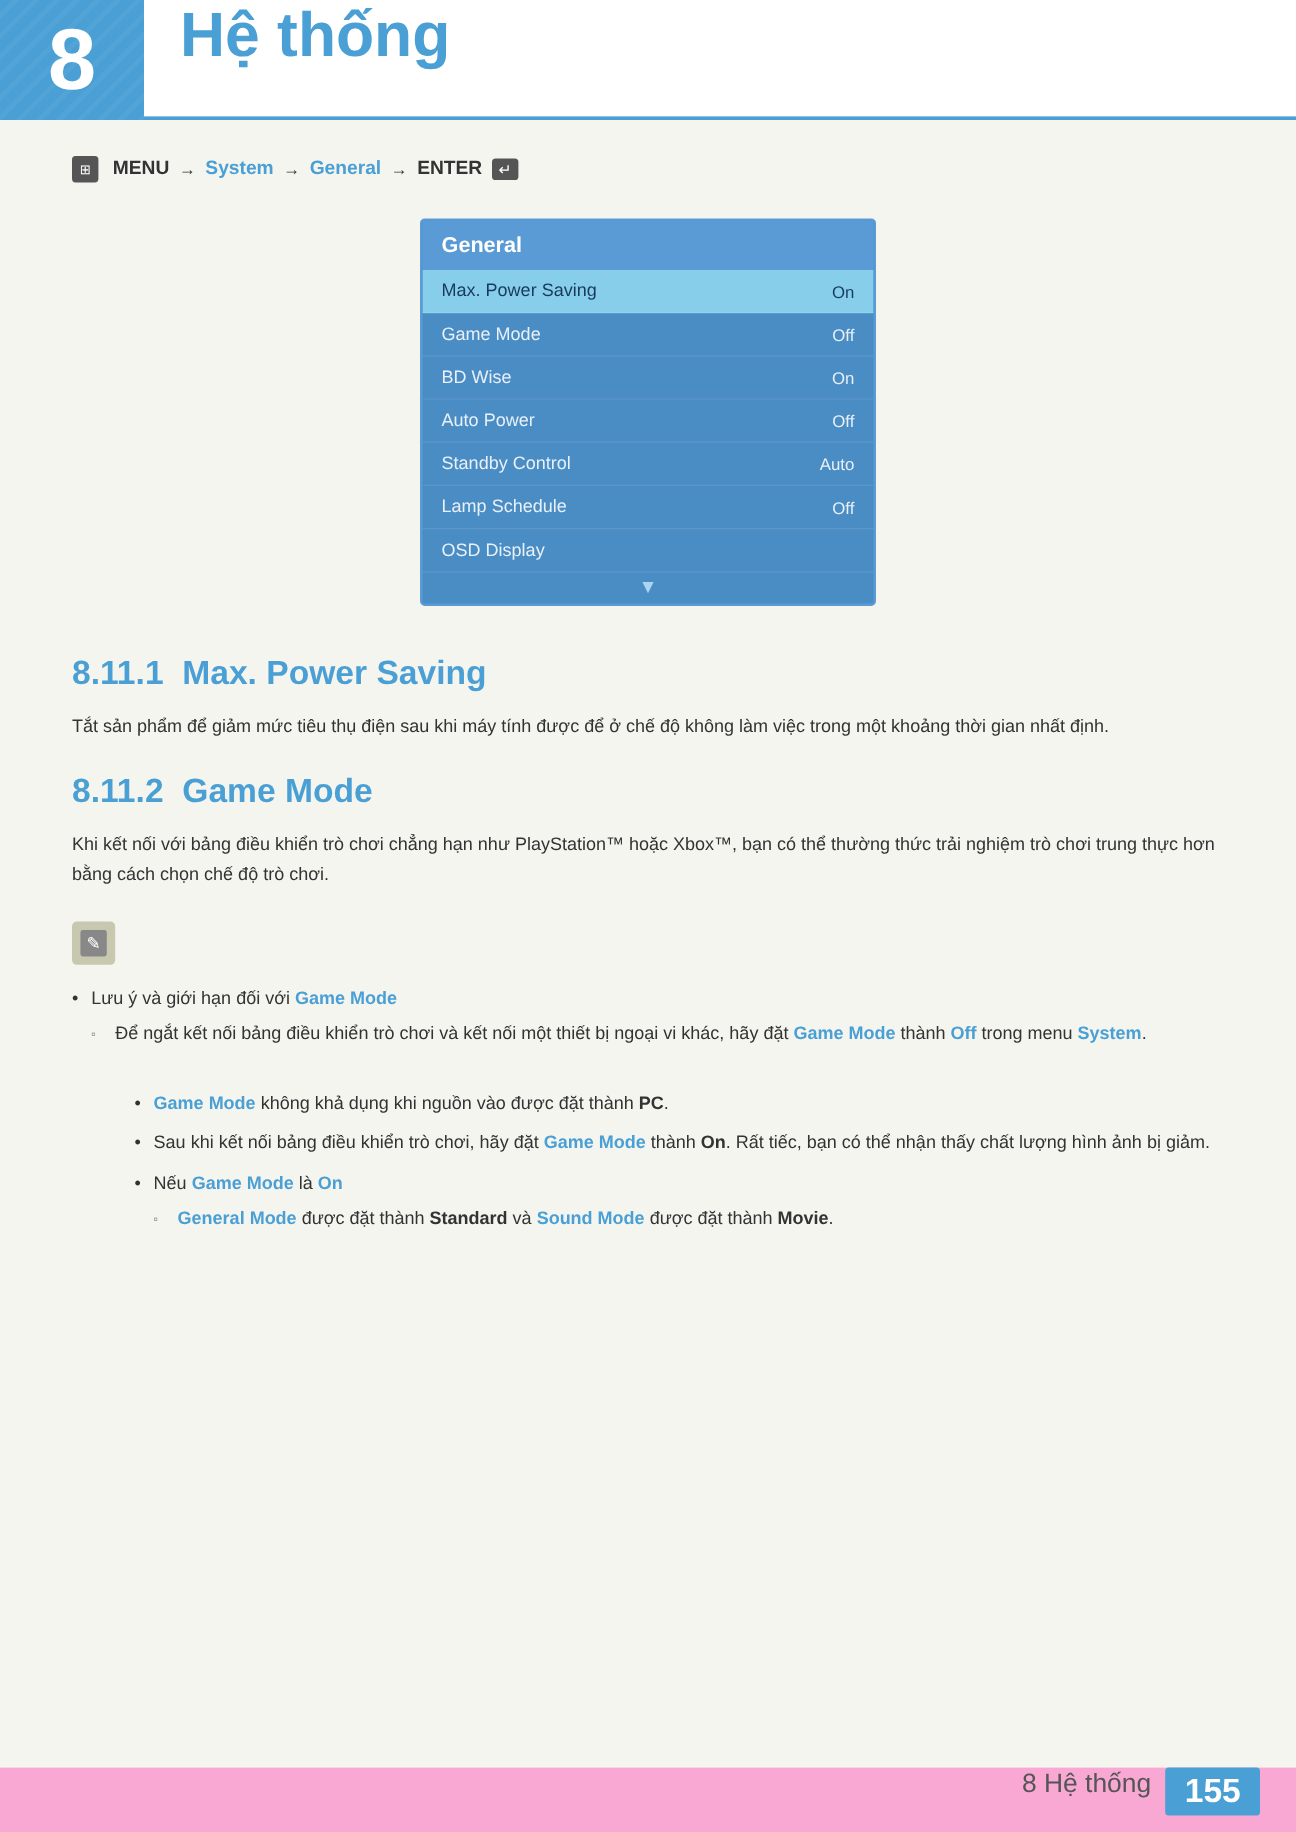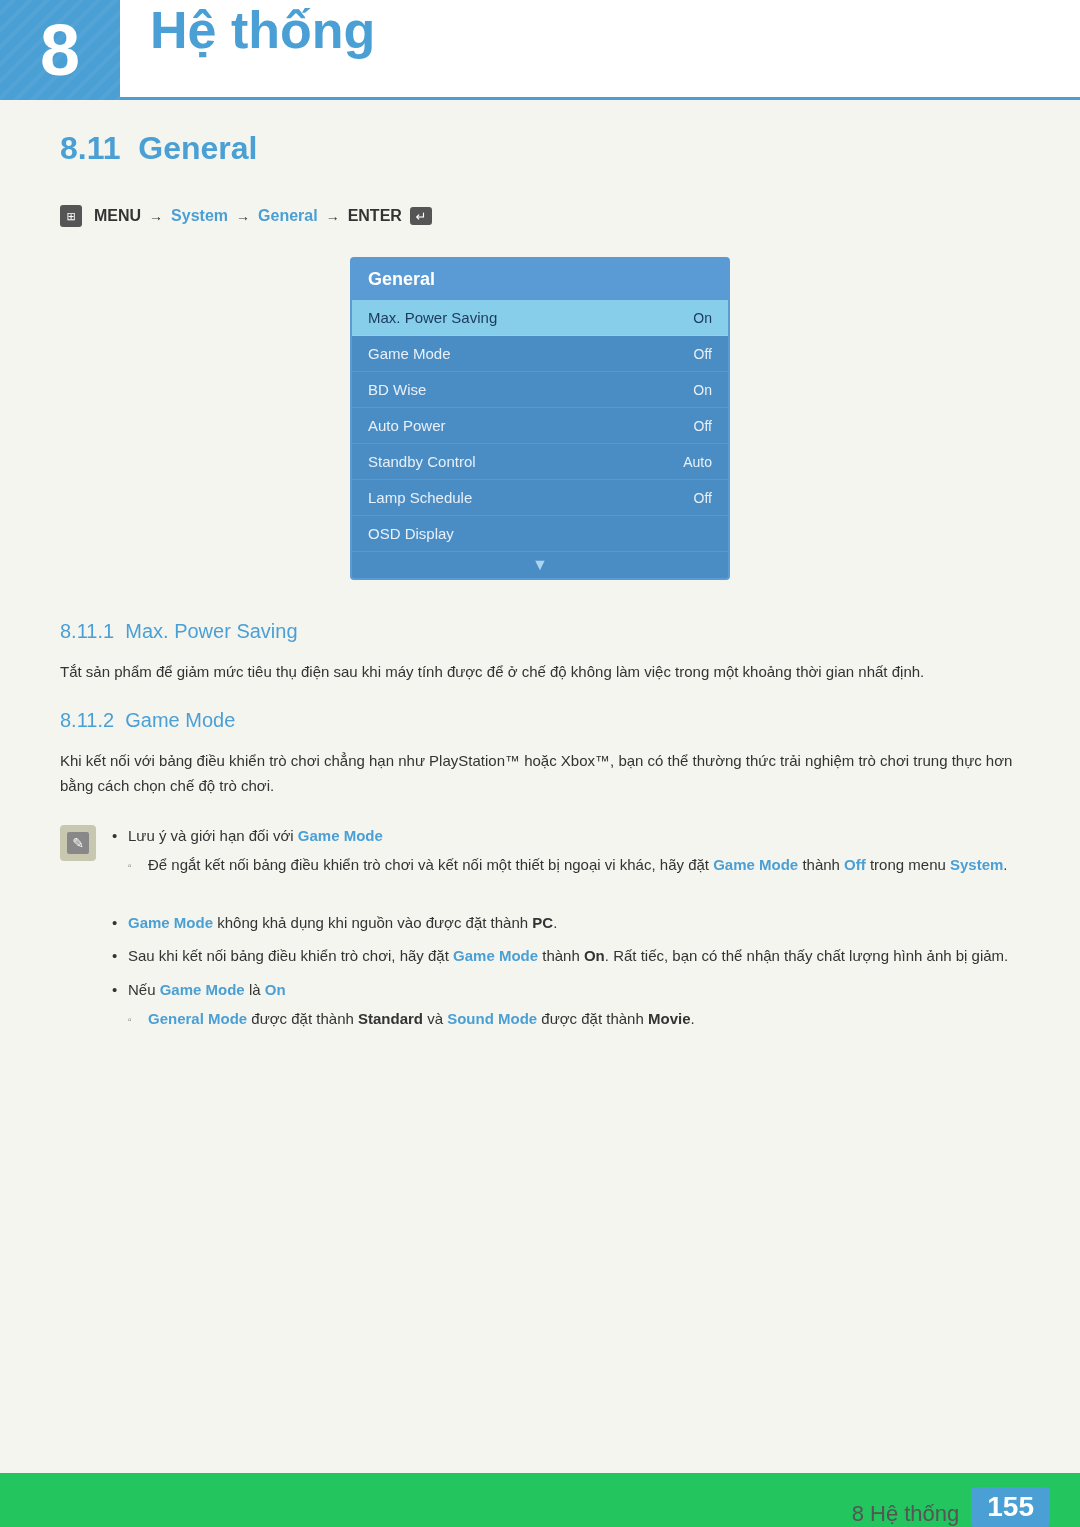--- a/index.html
+++ b/index.html
@@ -166,39 +166,40 @@
     .menu-item .item-value { font-weight: normal; font-size: 14px; }
     .menu-scroll-indicator {
       display: flex;
       justify-content: center;
       padding: 4px;
       color: #aad4f0;
     }
 
     
     .subsection-heading {
-      font-size: 20px;
-      font-weight: normal;
+      font-size: 28px;
+      font-weight: bold;
       color: #4a9fd4;
       margin-bottom: 16px;
     }
 
     
     .body-text {
       font-size: 15px;
       line-height: 1.7;
       color: #333;
       margin-bottom: 24px;
     }
 
     
     .note-section {
       display: flex;
       gap: 16px;
       margin-bottom: 24px;
+      flex-direction: column;
     }
     .note-icon {
       width: 36px;
       height: 36px;
       background: #c8c8b0;
       border-radius: 4px;
       flex-shrink: 0;
       display: flex;
       align-items: center;
       justify-content: center;
@@ -265,23 +266,23 @@
     .highlight-blue { color: #4a9fd4; font-weight: bold; }
     .highlight-bold { font-weight: bold; }
 
     
     .footer {
       position: absolute;
       bottom: 0;
       left: 0;
       right: 0;
       height: 54px;
-      background: #22c55e;
-      display: flex;
-      align-items: flex-end;
+      background: #f9a8d4;
+      display: flex;
+      align-items: flex-start;
       justify-content: flex-end;
       padding: 0 30px;
     }
     .footer-text {
       font-size: 22px;
       color: #555;
     }
     .footer-page-number {
       background: #4a9fd4;
       color: white;
@@ -299,24 +300,20 @@
   <div class="header-number-block">
     <span class="header-number">8</span>
   </div>
   <div class="header-title-block">
     <span class="header-title">Hệ thống</span>
   </div>
 </div>
 
 <div class="main-content">
 
-  <div class="section-heading">
-    <span>8.11</span>&nbsp;
-    <span>General</span>
-  </div>
 
   <div class="menu-path">
     <span class="menu-icon">⊞</span>
     <span class="bold-item">MENU</span>
     <span class="arrow">→</span>
     <span class="blue-item">System</span>
     <span class="arrow">→</span>
     <span class="blue-item">General</span>
     <span class="arrow">→</span>
     <span class="bold-item">ENTER</span>

